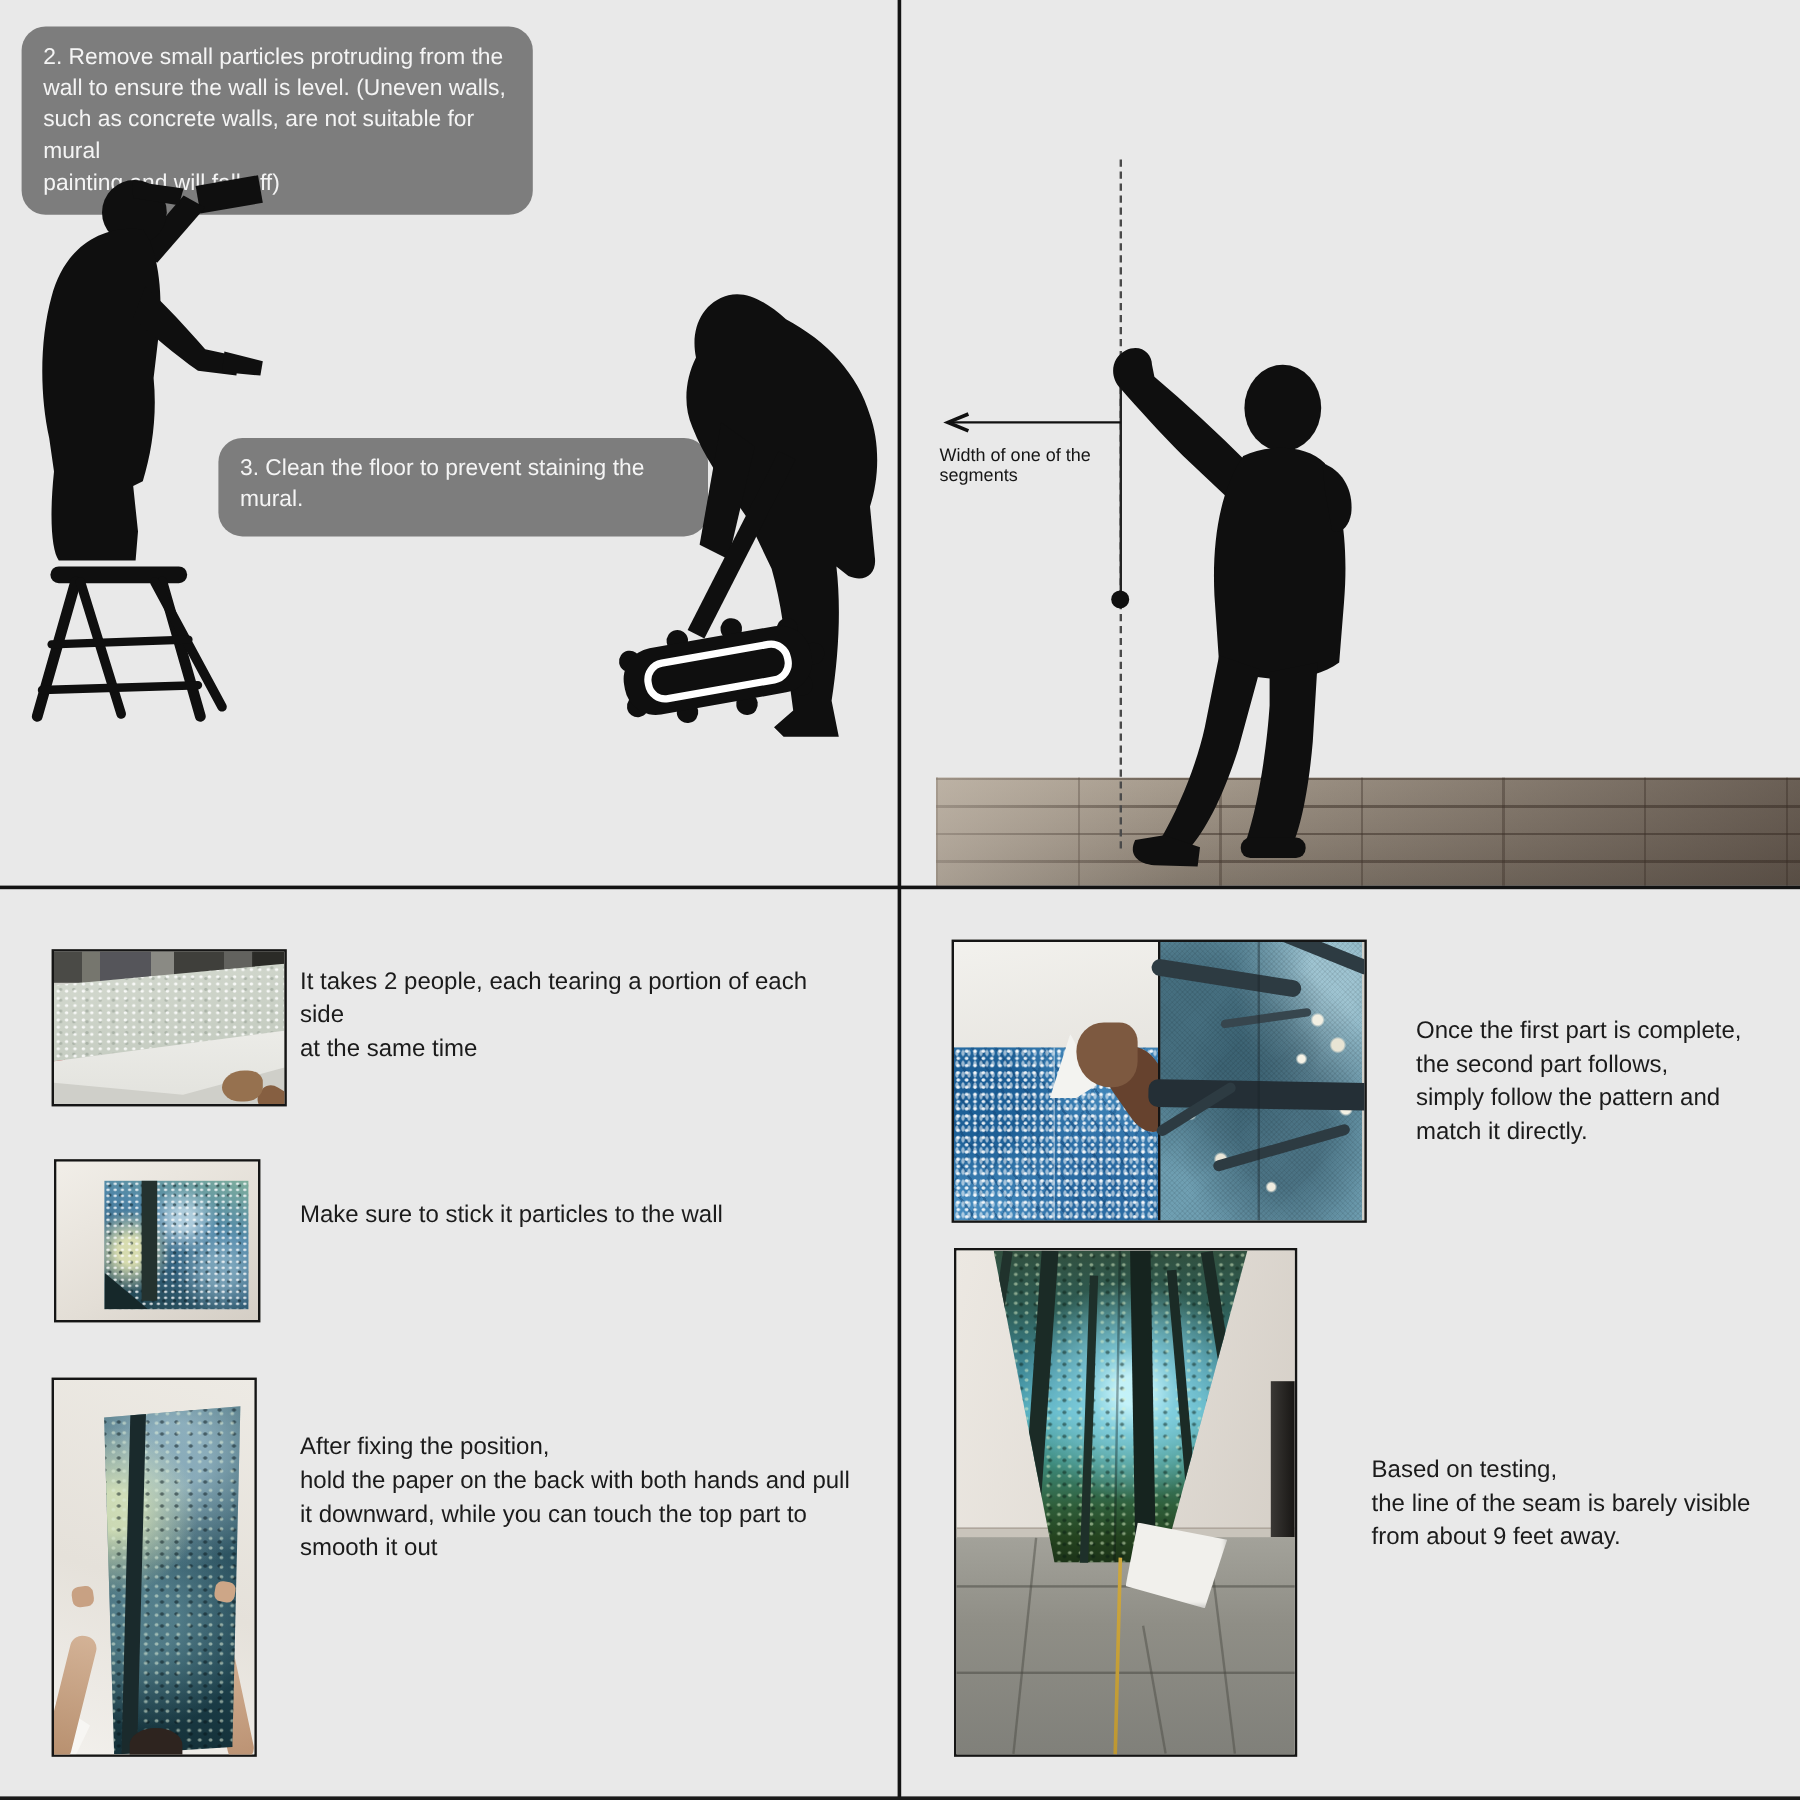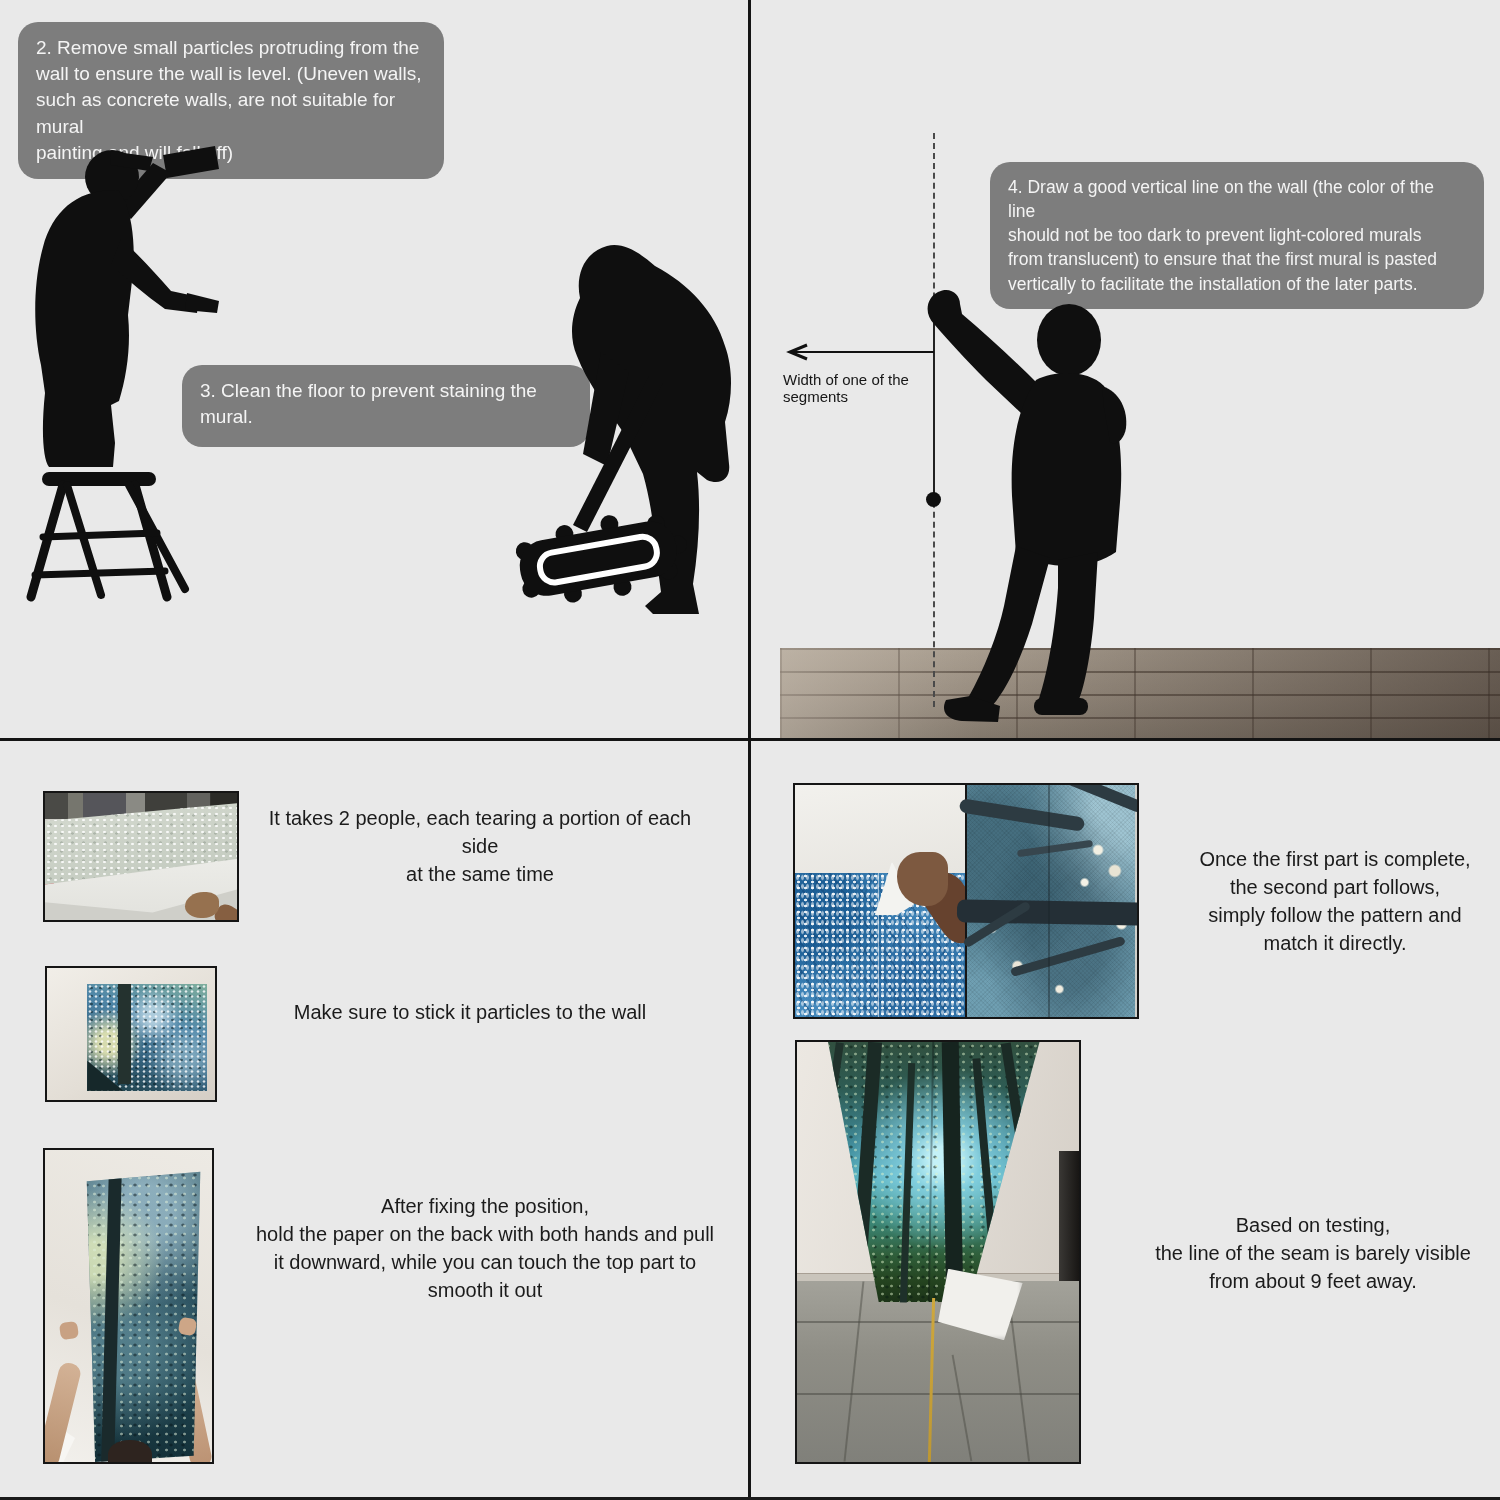--- a/index.html
+++ b/index.html
@@ -14,21 +14,21 @@
   .bottom-line{left:0;top:1497px;width:1500px;height:3px;background:#1a1a1a;}
   
   .callout{
     background:var(--panel-gray,#7d7d7d);color:#f4f4f4;border-radius:20px;
     padding:13px 18px;white-space:pre-line;line-height:1.38;
   }
   .callout.s2{left:18px;top:22px;width:390px;font-size:19px;min-height:92px;}
   .callout.s3{left:182px;top:365px;width:372px;font-size:19px;min-height:56px;}
   .callout.s4{left:990px;top:162px;width:458px;font-size:17.5px;min-height:84px;}
   
-  .caption{color:#1b1b1b;font-size:20px;line-height:1.4;white-space:pre-line;text-align:center;}
+  .caption{color:#1b1b1b;font-size:20px;line-height:1.4;white-space:pre-line;}
   
   .sil{fill:var(--sil,#0f0f0f);}
   
   .dash-line{left:933px;top:133px;width:0;height:574px;border-left:2px dashed #4a4a4a;}
   .string{left:933px;top:300px;width:2px;height:196px;background:#222;}
   .bob{left:926px;top:492px;width:15px;height:15px;border-radius:50%;background:#101010;}
   .measure-label{left:783px;top:371px;width:158px;font-size:15px;color:#161616;}
   
   .floor{
     left:780px;top:648px;width:720px;height:90px;
@@ -197,24 +197,20 @@
           <circle cx="182" cy="340" r="9"></circle>
         <circle cx="134" cy="348" r="9"></circle>
           <circle cx="84" cy="346" r="9"></circle>
           <circle cx="44" cy="334" r="9"></circle>
         <rect x="36" y="288" width="158" height="56" rx="26"></rect>
         <rect x="56" y="302" width="118" height="30" rx="14" fill="none" stroke="#fff" stroke-width="6"></rect>
       </g>
     </g>
   </svg>
 
-  <div class="abs callout s4">4. Draw a good vertical line on the wall (the color of the line
-should not be too dark to prevent light-colored murals
-from translucent) to ensure that the first mural is pasted
-vertically to facilitate the installation of the later parts.</div>
 
   <div class="abs floor"></div>
 
   <div class="abs dash-line"></div>
   <div class="abs string"></div>
   <div class="abs bob"></div>
 
   <svg class="abs" style="left:783px;top:343px;width:152px;height:18px" viewBox="0 0 152 18">
     <line x1="8" y1="9" x2="151" y2="9" stroke="#111" stroke-width="2"></line>
     <polyline points="24,2 7,9 24,16" fill="none" stroke="#111" stroke-width="3"></polyline>

